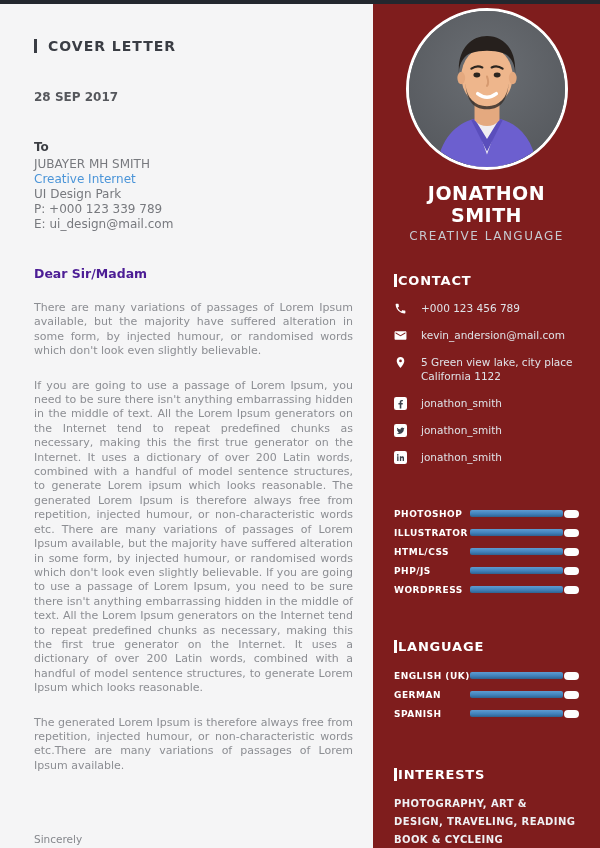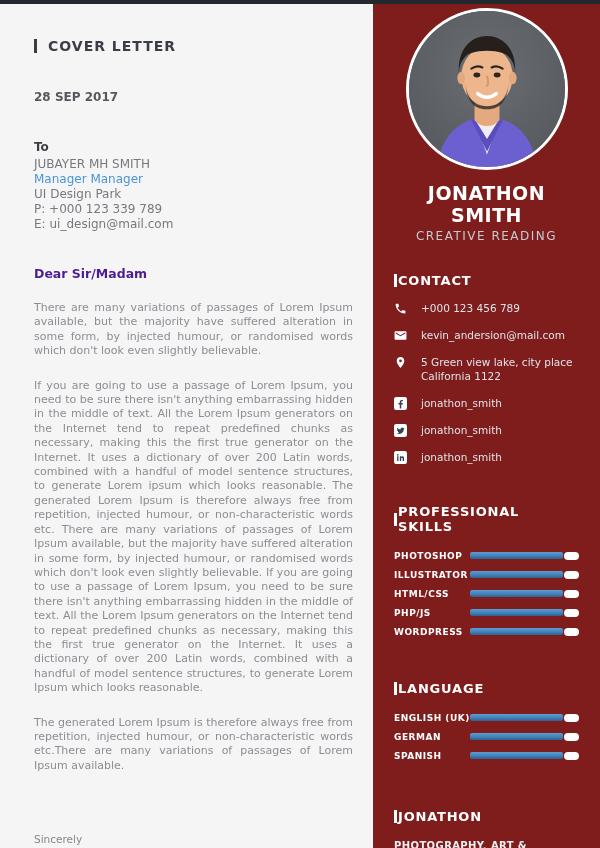--- a/index.html
+++ b/index.html
@@ -90,21 +90,21 @@
   <div class="left">
     <h1 class="sec-head">
       <span class="bar"></span>
       <span>COVER LETTER</span>
     </h1>
     <div class="date">28 SEP 2017</div>
 
     <div class="recipient">
       <div class="to">To</div>
       <div>JUBAYER MH SMITH</div>
-      <div><a class="link">Manager Manager</a></div>
+      <div><a class="link">Creative Internet</a></div>
       <div>UI Design Park</div>
       <div>P: +000 123 339 789</div>
       <div>E: ui_design@mail.com</div>
     </div>
 
     <div class="salutation">Dear Sir/Madam</div>
 
     <p class="para">There are many variations of passages of Lorem Ipsum available, but the majority have suffered alteration in some form, by injected humour, or randomised words which don't look even slightly believable.</p>
     <p class="para">If you are going to use a passage of Lorem Ipsum, you need to be sure there isn't anything embarrassing hidden in the middle of text. All the Lorem Ipsum generators on the Internet tend to repeat predefined chunks as necessary, making this the first true generator on the Internet. It uses a dictionary of over 200 Latin words, combined with a handful of model sentence structures, to generate Lorem ipsum which looks reasonable. The generated Lorem Ipsum is therefore always free from repetition, injected humour, or non-characteristic words etc. There are many variations of passages of Lorem Ipsum available, but the majority have suffered alteration in some form, by injected humour, or randomised words which don't look even slightly believable. If you are going to use a passage of Lorem Ipsum, you need to be sure there isn't anything embarrassing hidden in the middle of text. All the Lorem Ipsum generators on the Internet tend to repeat predefined chunks as necessary, making this the first true generator on the Internet. It uses a dictionary of over 200 Latin words, combined with a handful of model sentence structures, to generate Lorem Ipsum which looks reasonable.</p>
     <p class="para">The generated Lorem Ipsum is therefore always free from repetition, injected humour, or non-characteristic words etc.There are many variations of passages of Lorem Ipsum available.</p>
@@ -148,21 +148,21 @@
         <path d="M53 36.2 q3.5 -1.7 7 0.8" stroke="#2c2620" stroke-width="1.4" fill="none" stroke-linecap="round"></path>
 
         <path d="M50 42 q1.5 4 0 6" stroke="#d69a70" stroke-width="1.3" fill="none" stroke-linecap="round"></path>
 
         <path d="M36 46 C37 56 42 61 50 61 C58 61 63 56 64 46 C63 56 60 63 50 63 C40 63 37 56 36 46 Z" fill="#3a332e" opacity=".85"></path>
 
         <path d="M44 53 q6 4.5 12 0" stroke="#fff" stroke-width="2.2" fill="none" stroke-linecap="round"></path>
       </svg>
     </div>
     <div class="profile-name">JONATHON SMITH</div>
-    <div class="profile-title">CREATIVE READING</div>
+    <div class="profile-title">CREATIVE LANGUAGE</div>
 
     <section class="contact-sec">
       <h2 class="side-head">
         <span class="bar"></span>
         <span>CONTACT</span>
       </h2>
       <div id="contact-items">
           <div class="crow">
             <span class="icon">
               <svg viewBox="0 0 24 24" fill="#fff">
@@ -214,24 +214,20 @@
                 <rect width="24" height="24" rx="4" fill="#fff"></rect>
                 <path d="M8.3 18.5H5.8V9.8h2.5v8.7zM7 8.7a1.5 1.5 0 1 1 0-3 1.5 1.5 0 0 1 0 3zm11.5 9.8H16v-4.2c0-1-.4-1.7-1.3-1.7-.7 0-1.1.5-1.3 1-.1.2-.1.5-.1.7v4.2h-2.5V9.8h2.5v1.1c.3-.5 1-1.3 2.3-1.3 1.7 0 2.9 1.1 2.9 3.4v5.5z" fill="#3b414c"></path>
               </svg>
             </span>
             <span class="txt">jonathon_smith</span>
           </div>
         </div>
     </section>
 
     <section class="skills-sec">
-      <h2 class="side-head">
-        <span class="bar"></span>
-        <span>PROFESSIONAL SKILLS</span>
-      </h2>
       <div id="skill-rows" class="bar-rows">
           <div class="bar-row">
             <span class="bar-label">PHOTOSHOP</span>
             <div class="track">
               <div class="fill" style="width: 85%;"></div>
               <div class="cap"></div>
             </div>
           </div>
           <div class="bar-row">
             <span class="bar-label">ILLUSTRATOR</span>
@@ -290,19 +286,19 @@
               <div class="fill" style="width: 85%;"></div>
               <div class="cap"></div>
             </div>
           </div>
         </div>
     </section>
 
     <section class="interests-sec">
       <h2 class="side-head">
         <span class="bar"></span>
-        <span>JONATHON</span>
+        <span>INTERESTS</span>
       </h2>
       <p class="interests-text">PHOTOGRAPHY, ART &amp; DESIGN, TRAVELING, READING BOOK &amp; CYCLEING</p>
     </section>
 
   </aside>
 </div>
 
 </body></html>

